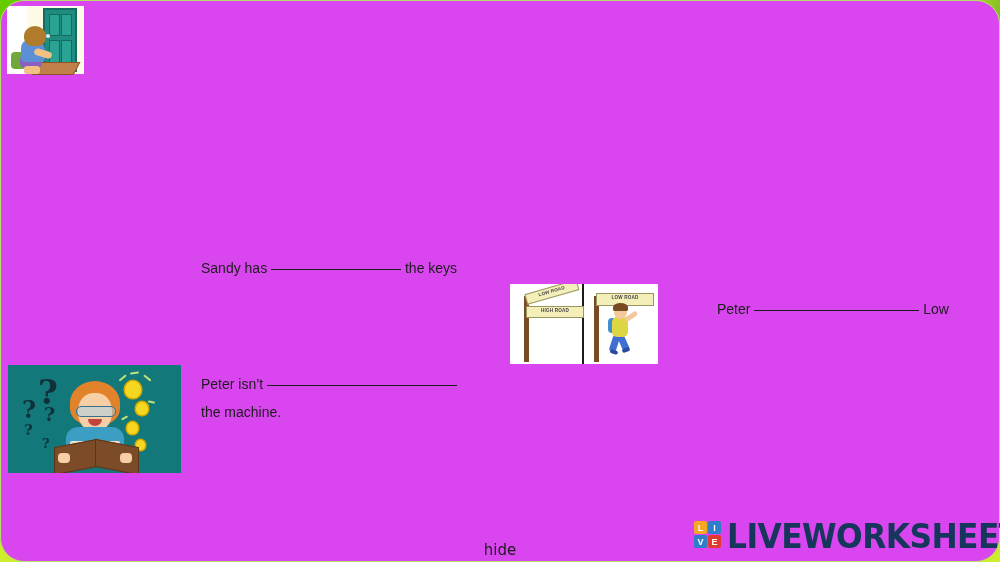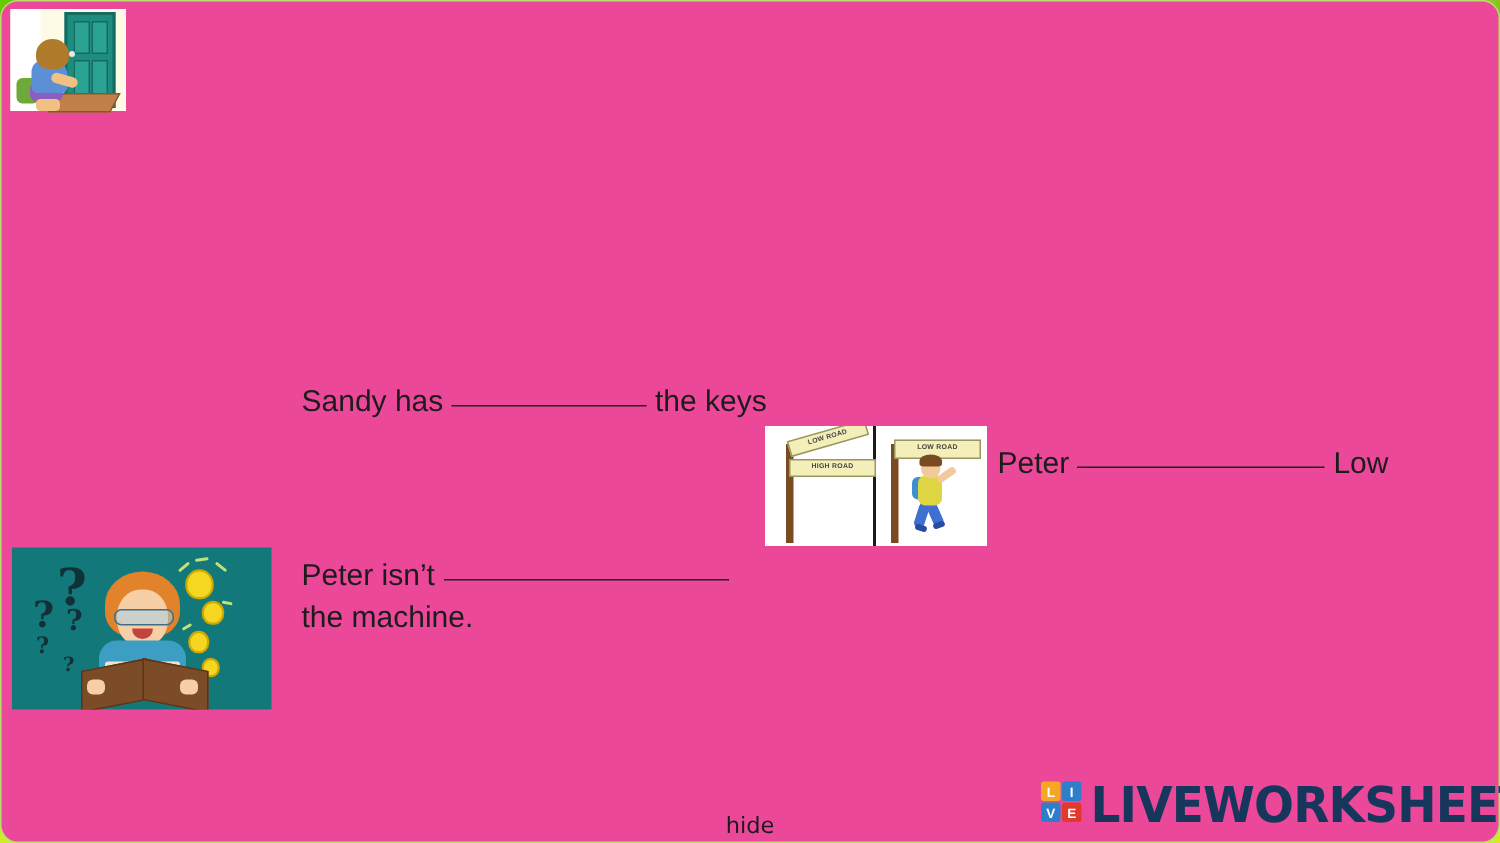--- a/index.html
+++ b/index.html
@@ -87,21 +87,21 @@
   }
   #header-photo .mound {
     position: absolute;
     left: 62px; bottom: -14px;
     width: 86px; height: 36px;
     background: radial-gradient(ellipse at 40% 25%, #86b32a, #4d7512 70%, #3b5c0c 100%);
     border-radius: 50%;
   }
   .item-text {
     position: absolute;
-    font-size: 20px;
+    font-size: 14px;
     color: #1c1c1c;
     line-height: 27px;
     white-space: nowrap;
     font-family: "Liberation Sans", sans-serif;
   }
   .blank {
     display: inline-block;
     border-bottom: 1.6px solid #1c1c1c;
     vertical-align: baseline;
     position: relative;
@@ -195,22 +195,22 @@
   #pic-tie .rope { position:absolute; left:46px; top:92px; width:28px; height:10px; }
   #pic-tie .f-back { position:absolute; left:80px; top:60px; width:34px; height:26px; background:#d425b0; border-radius:16px 16px 4px 10px; transform:rotate(12deg); }
   #pic-tie .f-head { position:absolute; left:78px; top:58px; width:20px; height:18px; background:#1b1b1b; border-radius:50%; }
   #pic-tie .f-pants { position:absolute; left:95px; top:78px; width:32px; height:22px; background:#fbfaf3; border-radius:6px 8px 4px 4px; transform:rotate(6deg); }
   #pic-tie .f-arm { position:absolute; left:72px; top:80px; width:22px; height:8px; background:#f7f2e3; border-radius:5px; transform:rotate(18deg); }
   #pic-tie .f-shoe { position:absolute; left:112px; top:96px; width:14px; height:6px; background:#9b2222; border-radius:3px; }
 
   
   #pic-hide { left: 63px; top: 243px; width: 89px; height: 98px; background: transparent; }
   #pic-hide .card {
-    position:absolute; inset:0; background:#ec4899;
-    border:1.5px solid #b6df6e; border-radius:12px; overflow:hidden;
+    position:absolute; inset:0; background:#d946ef;
+    border:1.5px solid #b6df6e; border-radius:24px; overflow:hidden;
   }
   #pic-hide .scene { position:absolute; left:6px; top:5px; width:77px; height:68px; background:#fdfbe6; }
   #pic-hide .wall { position:absolute; left:0; top:0; width:20px; height:68px; background:#fff; }
   #pic-hide .door { position:absolute; left:36px; top:2px; width:30px; height:60px; background:#1f8c80; border:2px solid #156b62; }
   #pic-hide .door-panel { position:absolute; background:#2aa395; border:1.4px solid #156b62; }
   #pic-hide .knob { position:absolute; left:39px; top:28px; width:4px; height:4px; background:#e8e8e8; border-radius:50%; }
   #pic-hide .mat { position:absolute; left:28px; top:56px; width:40px; height:11px; background:#c1804a; border:1.2px solid #8a5526; transform: skewX(-28deg); }
   #pic-hide .girl-hair { position:absolute; left:17px; top:20px; width:22px; height:20px; background:#b07b2a; border-radius:50% 50% 40% 40%; }
   #pic-hide .girl-body { position:absolute; left:14px; top:34px; width:24px; height:22px; background:#5c8fd6; border-radius:8px 10px 4px 4px; }
   #pic-hide .girl-arm { position:absolute; left:27px; top:44px; width:18px; height:7px; background:#f0c183; border-radius:4px; transform:rotate(16deg); }
@@ -390,21 +390,21 @@
     <div class="boy-bag"></div>
     <div class="boy-leg1"></div>
     <div class="boy-leg2"></div>
     <div class="boy-shoe" style="left:100px; top:66px; transform:rotate(16deg);"></div>
     <div class="boy-shoe" style="left:112px; top:64px; transform:rotate(-20deg);"></div>
     <div class="boy-body"></div>
     <div class="boy-arm"></div>
     <div class="boy-head"></div>
     <div class="boy-hair"></div>
   </div>
-  <div class="item-text" style="left:665px; top:296px;">
+  <div class="item-text" style="left:717px; top:296px;">
     <span>Peter</span>
     <span class="blank" style="width:165px;"></span>
     <span> Low</span>
   </div>
 
   <div class="pic" id="pic-read">
     <div class="q" style="left:30px; top:10px; font-size:34px;">?</div>
     <div class="q" style="left:14px; top:33px; font-size:24px;">?</div>
     <div class="q" style="left:36px; top:40px; font-size:19px;">?</div>
     <div class="q" style="left:16px; top:58px; font-size:15px;">?</div>

